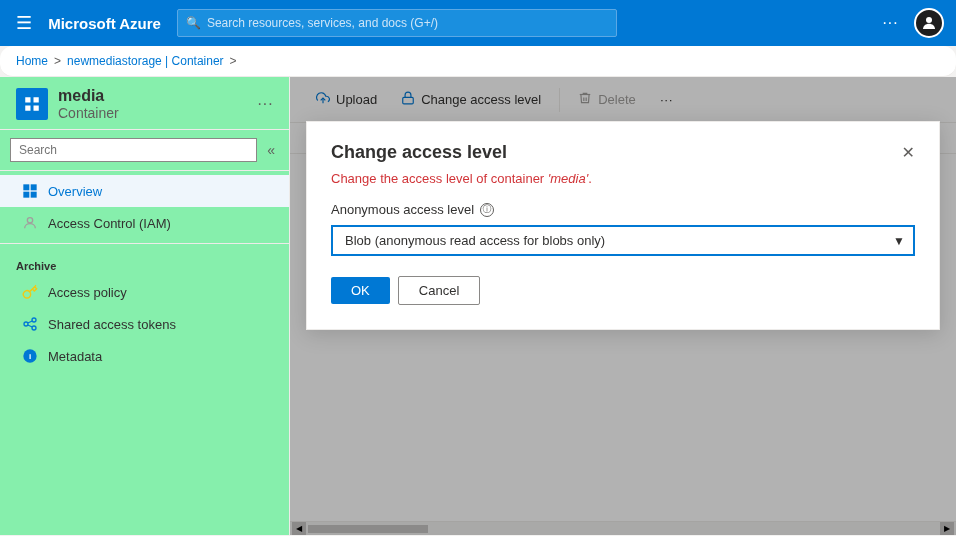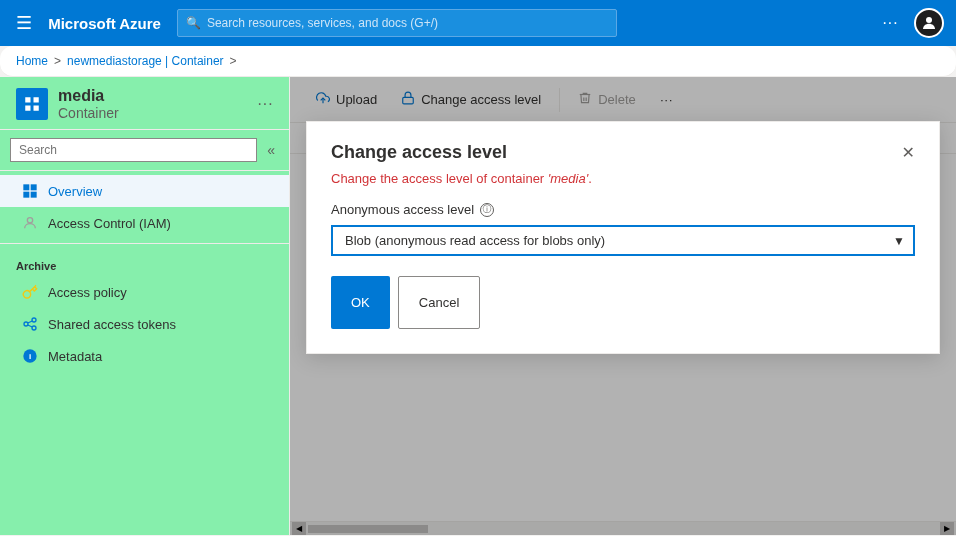--- a/index.html
+++ b/index.html
@@ -271,35 +271,35 @@
       position: absolute;
       right: 10px;
       top: 50%;
       transform: translateY(-50%);
       pointer-events: none;
       color: #323130;
       font-size: 12px;
     }
 
     
-    .modal-buttons { display: flex; gap: 8px; }
+    .modal-buttons { display: flex; gap: 8px; align-items: center; }
     .btn-ok {
       background: #0078d4;
       color: white;
       border: none;
       padding: 6px 20px;
       font-size: 13px;
       cursor: pointer;
       border-radius: 2px;
     }
     .btn-cancel {
       background: white;
       color: #323130;
       border: 1px solid #8a8886;
-      padding: 18px 20px;
+      padding: 6px 20px;
       font-size: 13px;
       cursor: pointer;
       border-radius: 2px;
     }
 
     
     .icon-overview { color: #0078d4; }
   </style>
 </head>
 <body>

